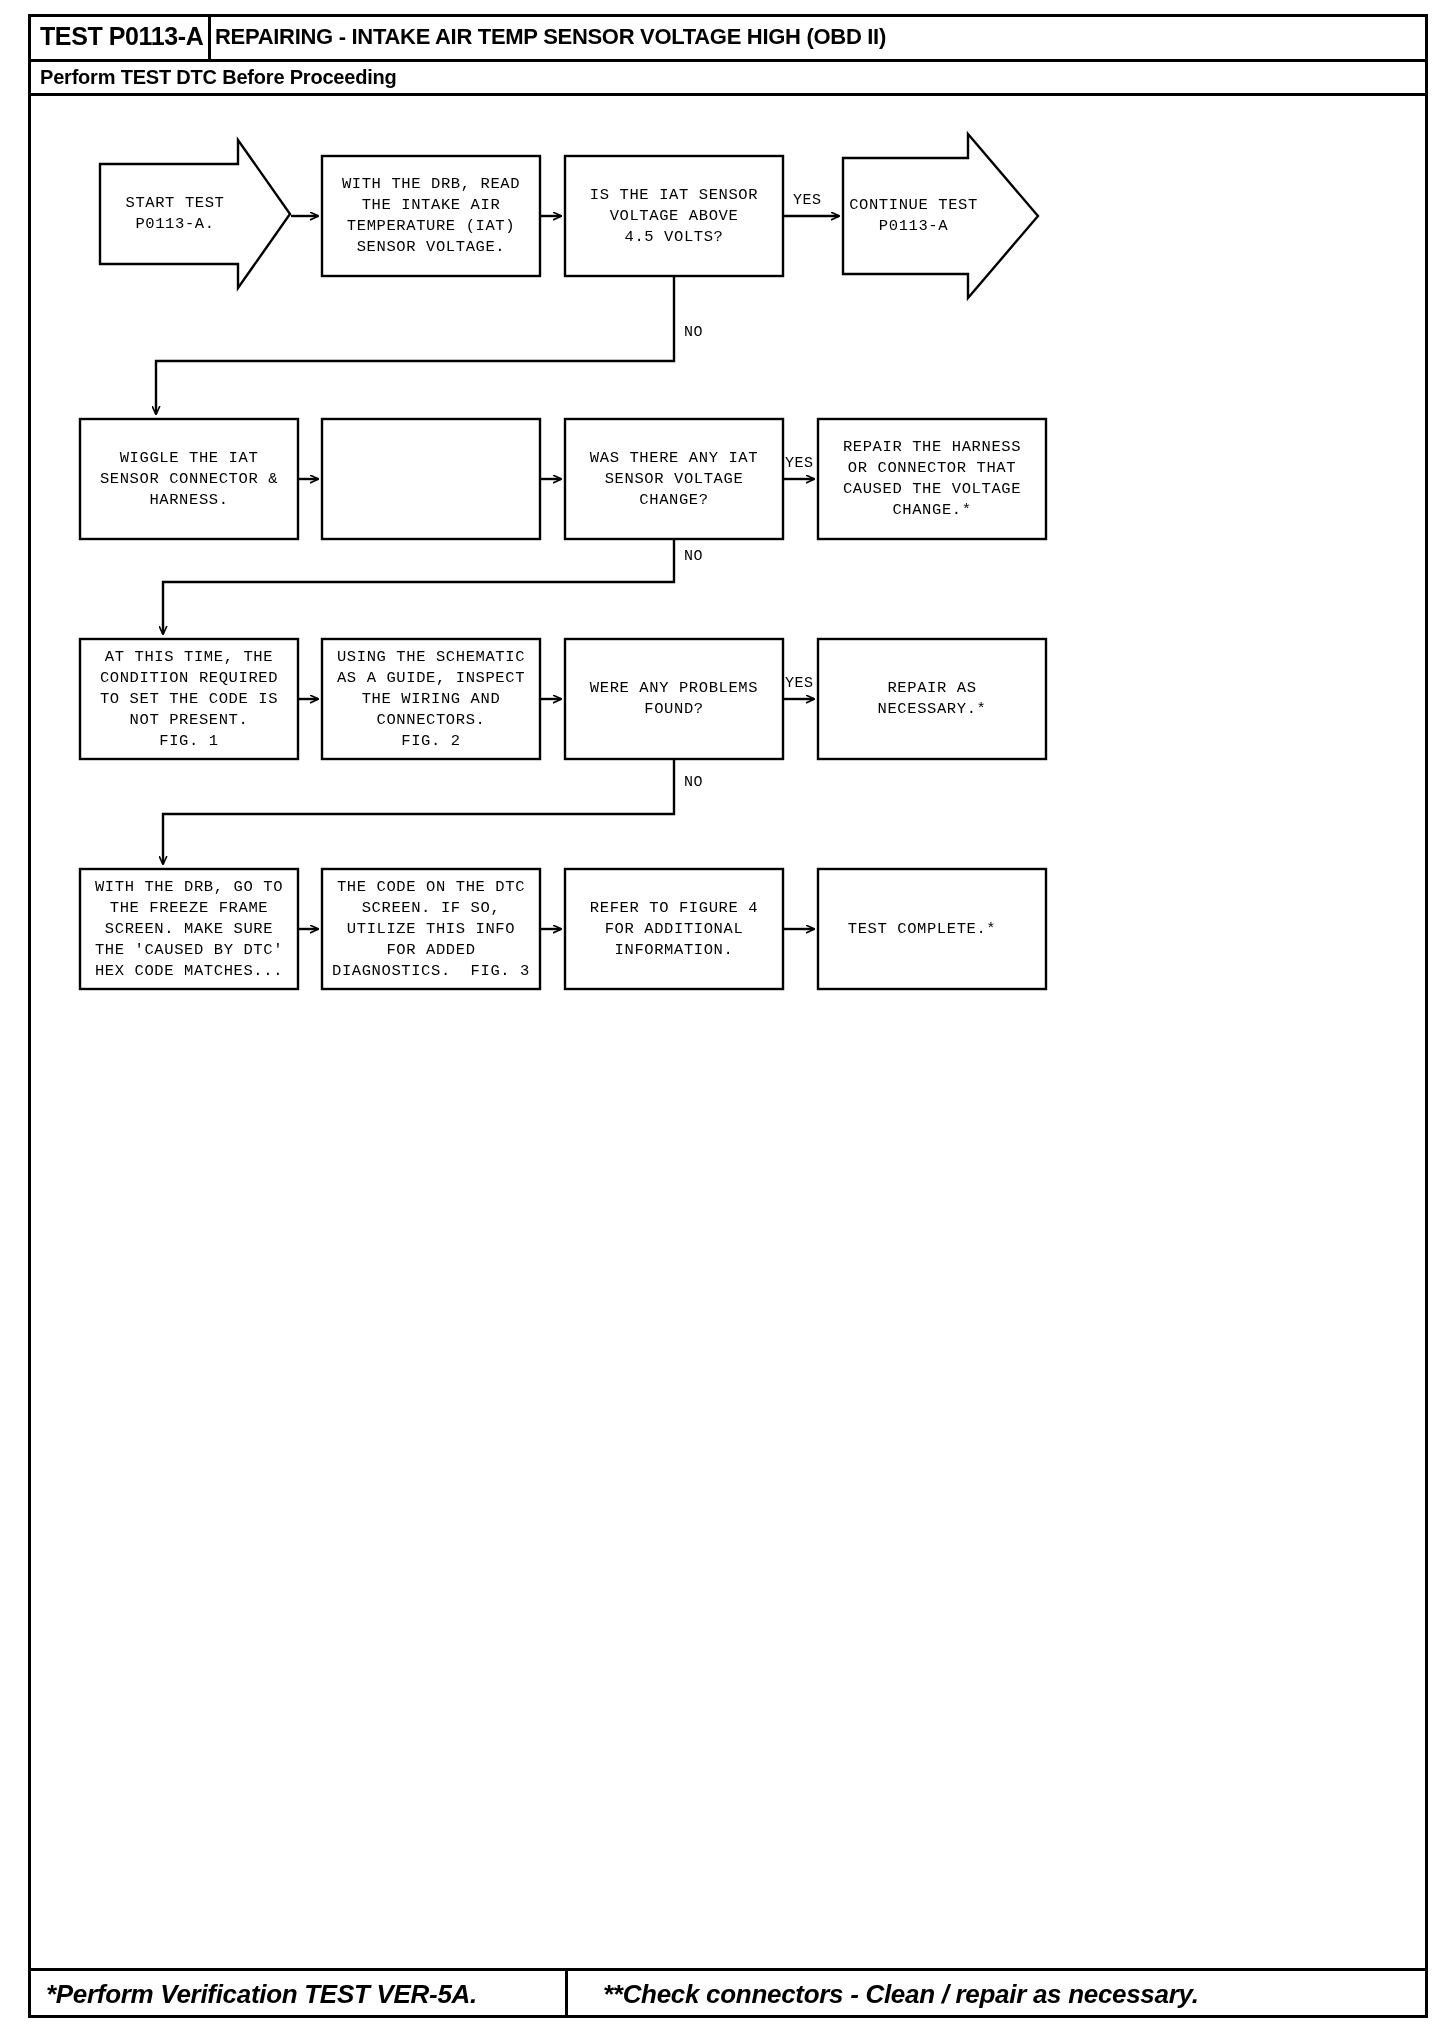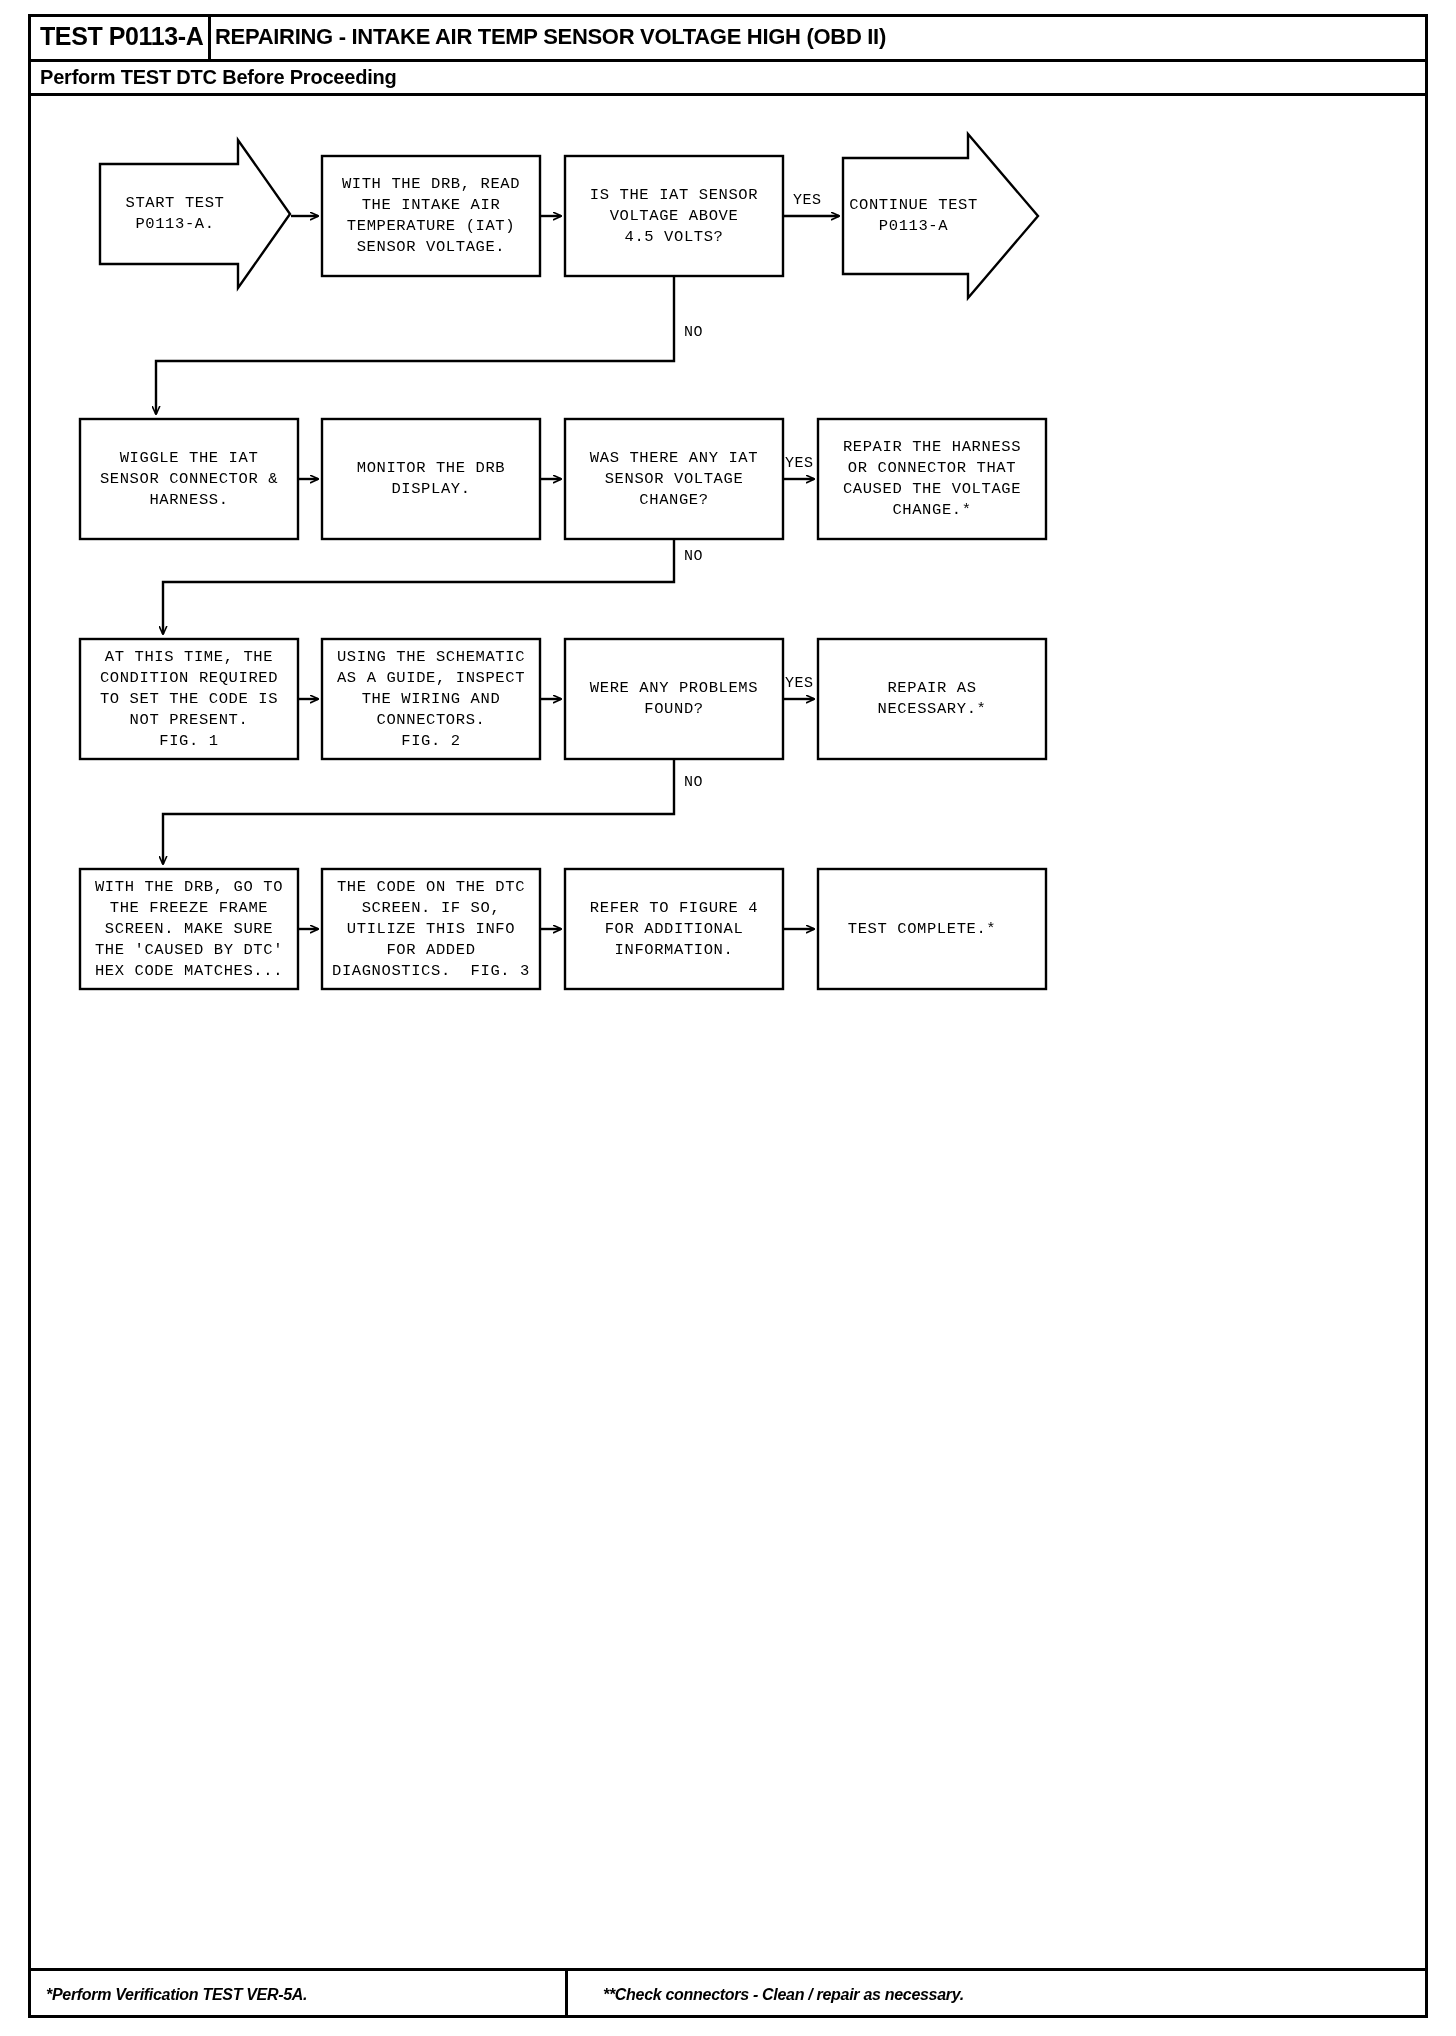--- a/index.html
+++ b/index.html
@@ -106,21 +106,21 @@
     align-items: center;
     padding-left: 18px;
   }
   .footer-right {
     flex: 1;
     display: flex;
     align-items: center;
     padding-left: 35px;
   }
   .footer-text {
-    font-size: 16px;
+    font-size: 26px;
     font-weight: bold;
     font-style: italic;
     letter-spacing: -0.3px;
     white-space: nowrap;
   }
   
   .chart-area {
     position: absolute;
     left: 28px;
     top: 96px;
@@ -242,22 +242,20 @@
 SENSOR VOLTAGE.</div>
     <div class="node-text" style="left:537px; top:60px;  width:218px; height:120px;">IS THE IAT SENSOR
 VOLTAGE ABOVE
 4.5 VOLTS?</div>
     <div class="node-text" style="left:818px; top:62px;  width:135px; height:116px;">CONTINUE TEST
 P0113-A</div>
 
     <div class="node-text" style="left:52px;  top:323px; width:218px; height:120px;">WIGGLE THE IAT
 SENSOR CONNECTOR &amp;
 HARNESS.</div>
-    <div class="node-text" style="left:294px; top:323px; width:218px; height:120px;">MONITOR THE DRB
-DISPLAY.</div>
     <div class="node-text" style="left:537px; top:323px; width:218px; height:120px;">WAS THERE ANY IAT
 SENSOR VOLTAGE
 CHANGE?</div>
     <div class="node-text" style="left:790px; top:323px; width:228px; height:120px;">REPAIR THE HARNESS
 OR CONNECTOR THAT
 CAUSED THE VOLTAGE
 CHANGE.*</div>
 
     <div class="node-text" style="left:52px;  top:543px; width:218px; height:120px;">AT THIS TIME, THE
 CONDITION REQUIRED

